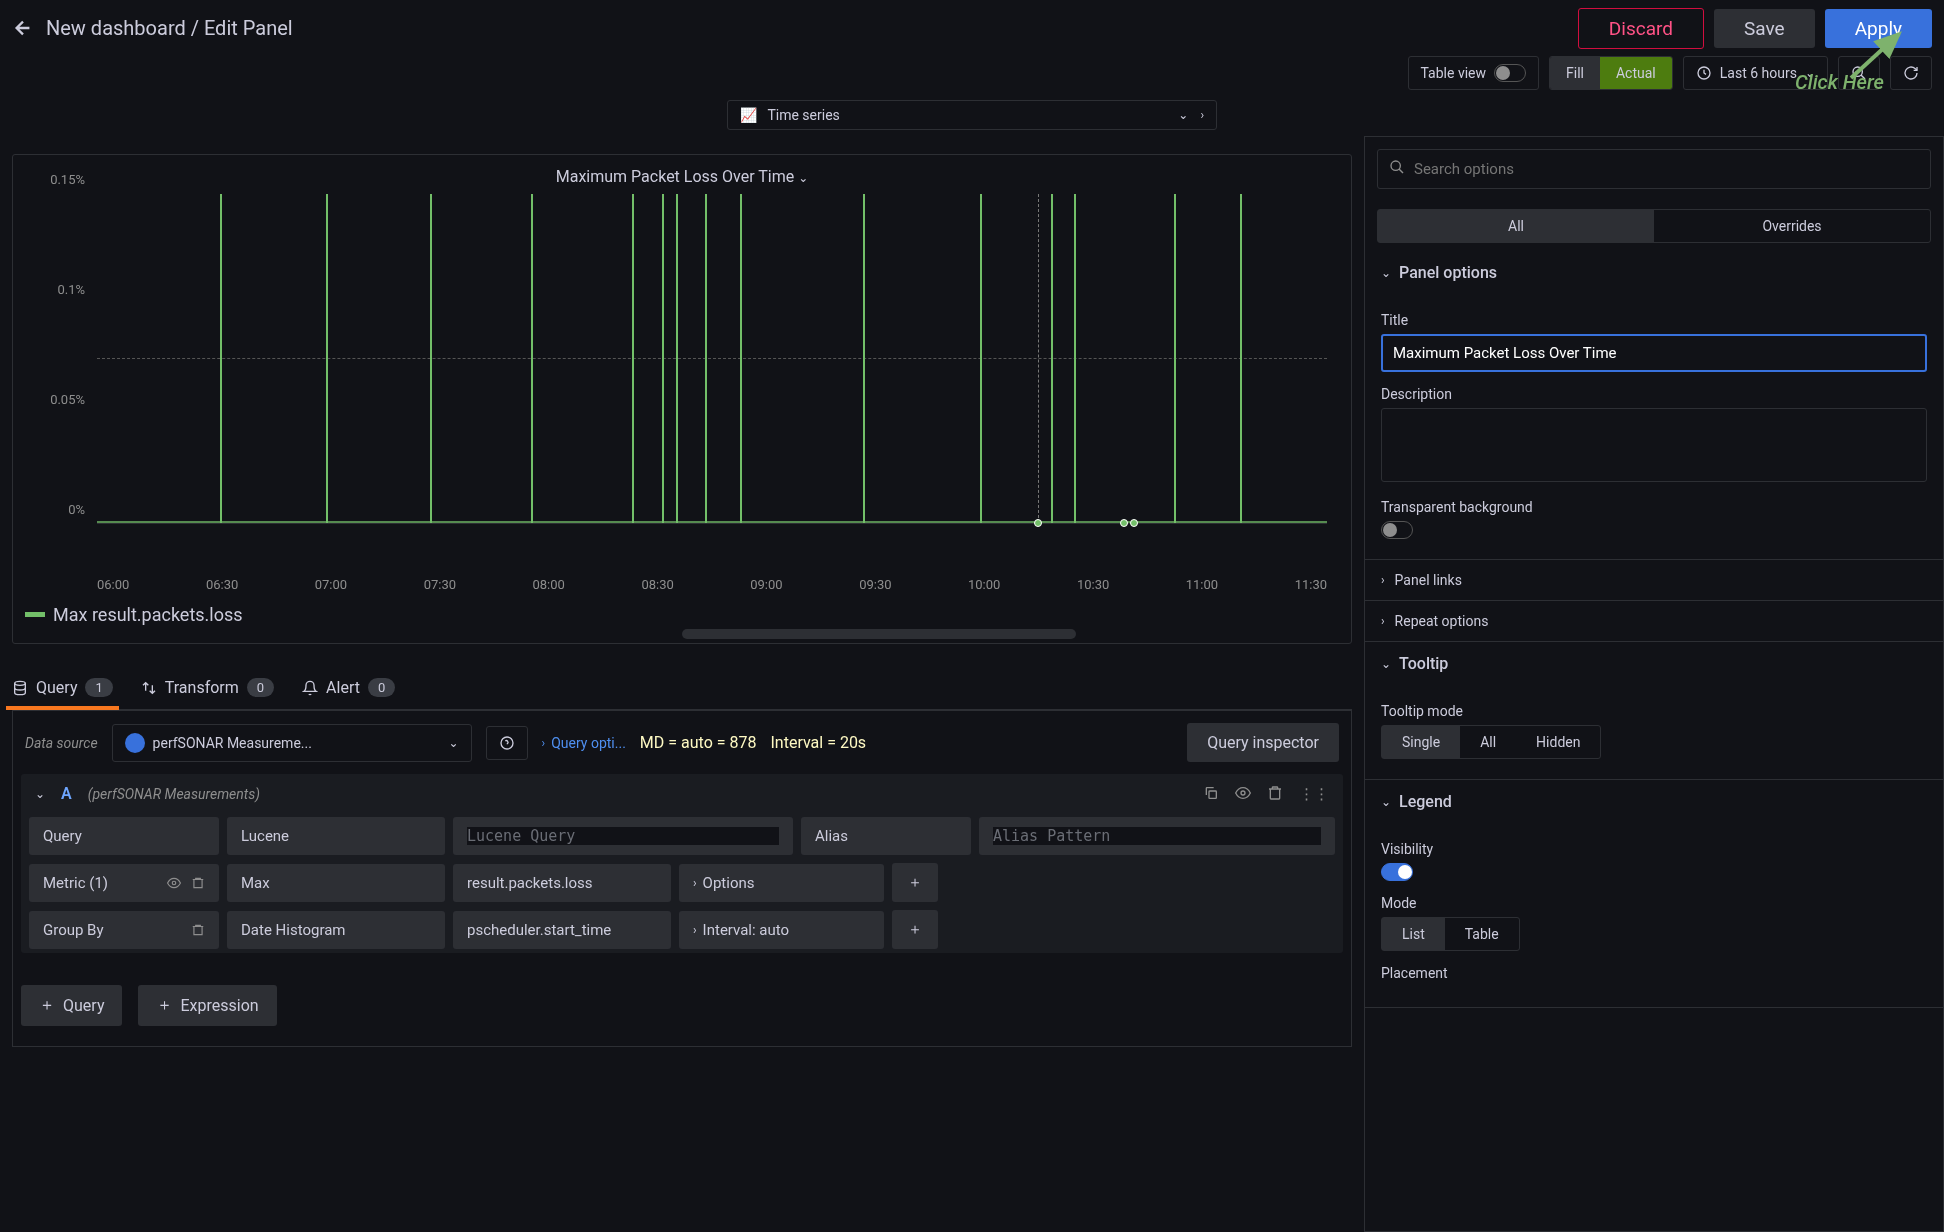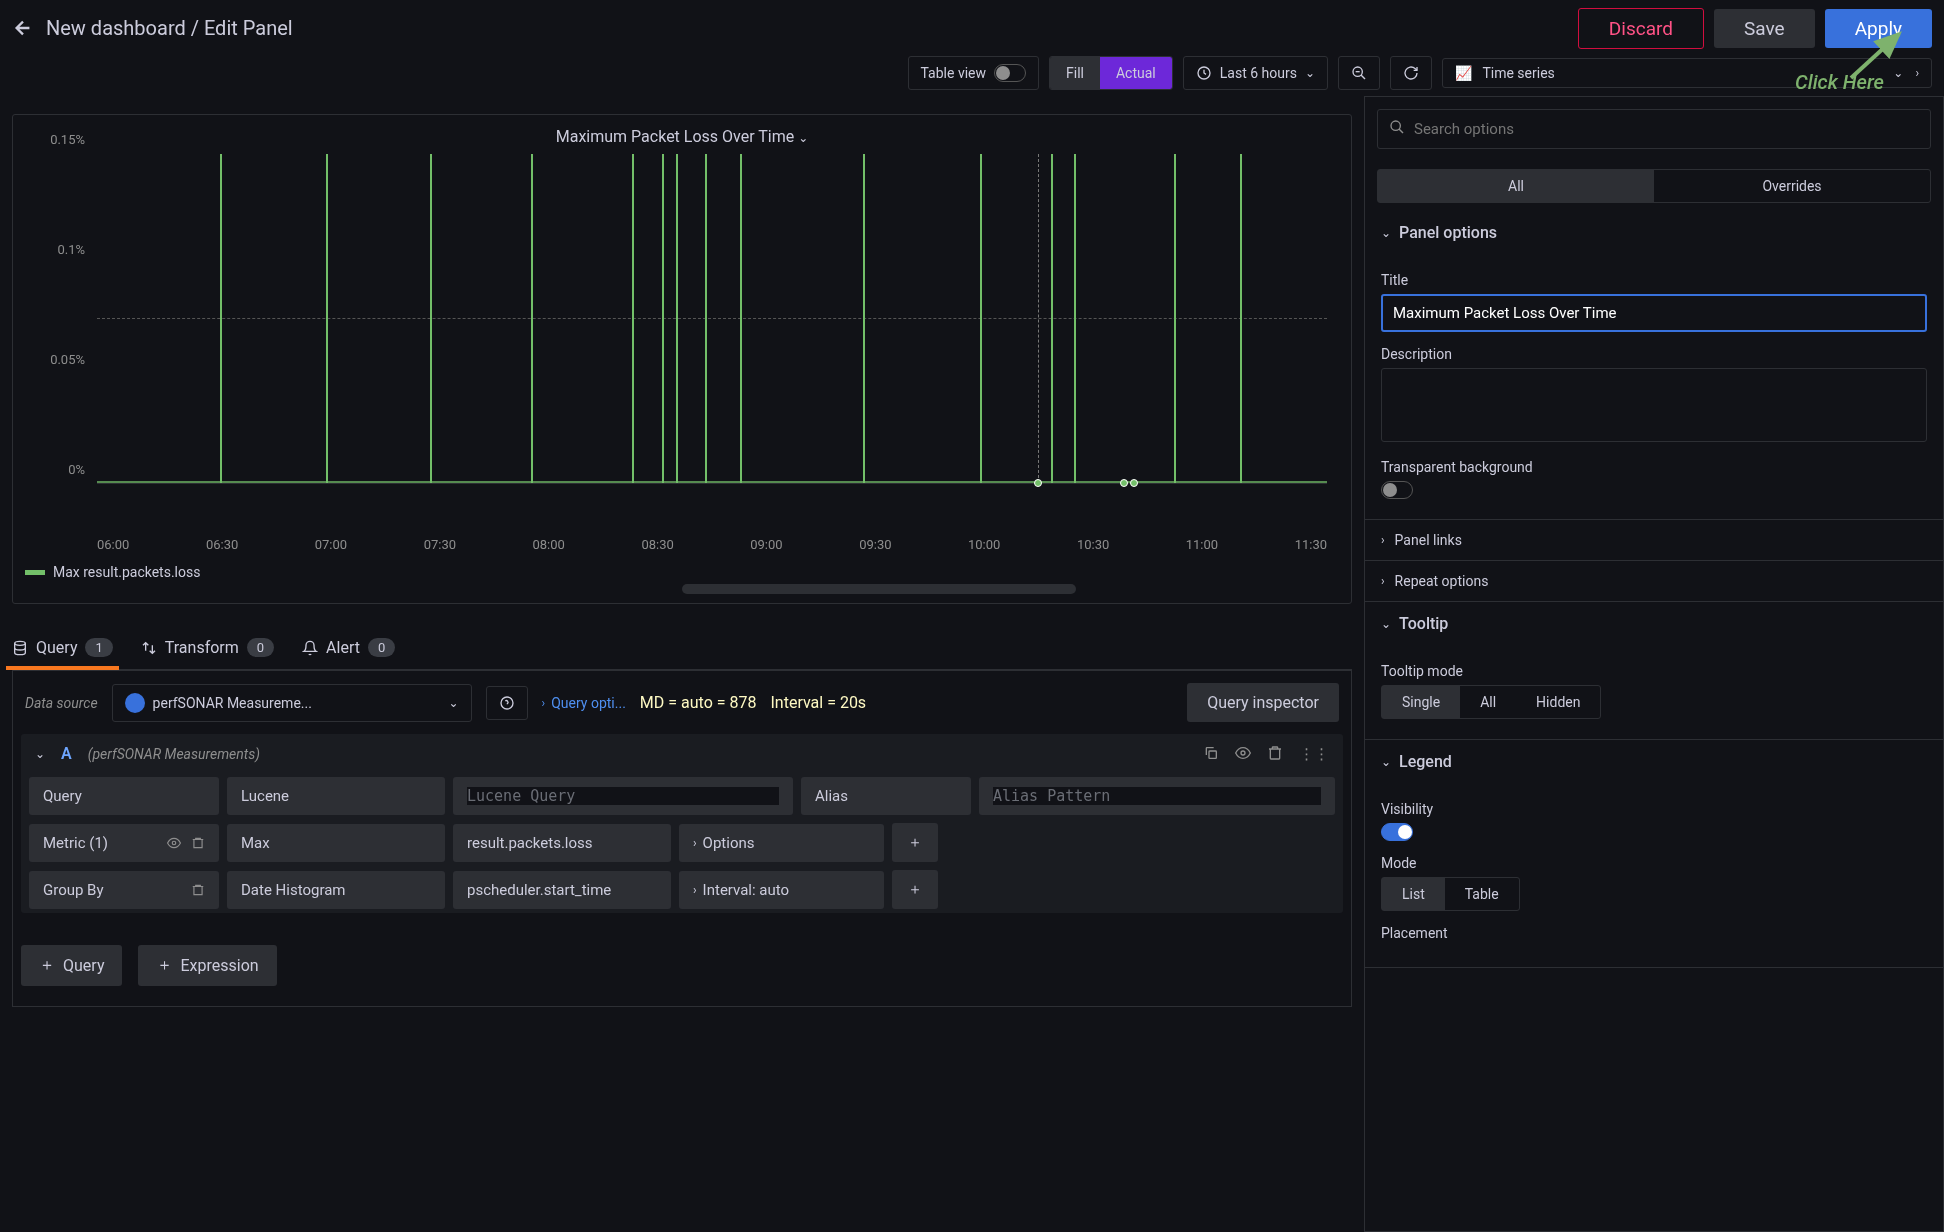--- a/index.html
+++ b/index.html
@@ -4,24 +4,24 @@
 <style>
 * { box-sizing: border-box; margin: 0; padding: 0; font-family: -apple-system, BlinkMacSystemFont, 'Segoe UI', Roboto, sans-serif; }
 body { background: #111217; color: #ccccdc; font-size: 14px; width: 1944px; height: 1232px; overflow: hidden; display: flex; flex-direction: column; }
 .header { display: flex; align-items: center; padding: 4px 12px; height: 56px; }
 .back-arrow { color: #ccccdc; font-size: 24px; margin-right: 12px; cursor: pointer; }
 .breadcrumb { font-size: 20px; color: #ccccdc; flex: 1; }
 .btn { padding: 8px 30px; border-radius: 3px; cursor: pointer; border: none; font-size: 19px; }
 .btn-discard { background: transparent; border: 1px solid #d10e3f; color: #ff5286; margin-right: 10px; }
 .btn-save { background: #2d2f34; color: #ccccdc; margin-right: 10px; }
 .btn-apply { background: #3871dc; color: #fff; }
-.toolbar-row { display: flex; align-items: center; padding: 0 12px 6px 12px; gap: 10px; }
+.toolbar-row { display: flex; align-items: center; padding: 0 12px 6px 12px; gap: 10px; flex-direction: column; }
 .toolbar-left { display: flex; gap: 10px; margin-left: auto; }
 .toggle-group { display: flex; border: 1px solid #2d2f34; border-radius: 3px; overflow: hidden; }
-.toggle-btn { padding: 8px 16px; background: #6d28d9; color: #ccccdc; cursor: pointer; }
+.toggle-btn { padding: 8px 16px; background: #4d7c0f; color: #ccccdc; cursor: pointer; }
 .toggle-btn.active { background: #2d2f34; }
 .tv-toggle { display: flex; align-items: center; border: 1px solid #2d2f34; border-radius: 3px; padding: 6px 12px; gap: 8px; }
 .switch { width: 32px; height: 18px; background: #111217; border: 1px solid #555; border-radius: 10px; position: relative; }
 .switch .knob { width: 14px; height: 14px; background: #8e8e8e; border-radius: 50%; position: absolute; top: 1px; left: 1px; }
 .switch.on { background: #3871dc; border-color: #3871dc; }
 .switch.on .knob { left: 16px; background: #fff; }
 .time-picker { display: flex; align-items: center; border: 1px solid #2d2f34; border-radius: 3px; padding: 6px 12px; gap: 8px; cursor: pointer; }
 .icon-btn { border: 1px solid #2d2f34; border-radius: 3px; padding: 8px 12px; cursor: pointer; display: flex; align-items: center; }
 .viz-picker { display: flex; align-items: center; border: 1px solid #2d2f34; border-radius: 3px; padding: 6px 12px; gap: 8px; cursor: pointer; width: 490px; justify-content: space-between; }
 .main-row { display: flex; flex: 1; overflow: hidden; }
@@ -33,21 +33,21 @@
 .y-axis { position: absolute; left: 0; top: 0; height: 330px; width: 56px; }
 .y-tick { position: absolute; right: 8px; font-size: 13px; color: #8e8e8e; transform: translateY(-50%); }
 .plot { position: absolute; left: 60px; right: 0; top: 0; height: 330px; border-bottom: 1px solid #2d2f34; }
 .zero-line { position: absolute; bottom: 0; left: 0; right: 0; border-top: 2px solid #73bf69; opacity: 0.7; }
 .dash-line { position: absolute; left: 0; right: 0; border-top: 1px dashed #555; }
 .spike { position: absolute; bottom: 0; width: 2px; background: #73bf69; }
 .x-axis { position: absolute; left: 60px; right: 0; bottom: -28px; display: flex; justify-content: space-between; }
 .x-tick { font-size: 13px; color: #8e8e8e; }
 .cursor-line { position: absolute; top: 0; bottom: 0; border-left: 1px dashed #777; }
 .marker { position: absolute; width: 8px; height: 8px; background: #73bf69; border: 1px solid #fff; border-radius: 50%; transform: translate(-50%, 50%); }
-.legend { display: flex; align-items: center; gap: 8px; margin-top: 40px; font-size: 14px; }
+.legend { display: flex; align-items: center; gap: 8px; margin-top: 40px; font-size: 18px; }
 .legend-swatch { width: 20px; height: 5px; background: #73bf69; }
 .scrollbar-h { height: 10px; background: #2d2f34; border-radius: 5px; margin: 4px 20% 0; width: 30%; margin-left: 50%; }
 .tabs { display: flex; gap: 28px; margin-top: 22px; border-bottom: 1px solid #2d2f34; }
 .tab { display: flex; align-items: center; gap: 8px; padding: 12px 0; cursor: pointer; font-size: 16px; position: relative; }
 .tab.active::after { content: ''; position: absolute; bottom: -1px; left: -6px; right: -6px; height: 4px; background: #f8771f; }
 .badge { background: #3a3d44; border-radius: 12px; padding: 2px 10px; font-size: 13px; }
 .query-panel { border: 1px solid #2d2f34; margin-top: 0; }
 .ds-row { display: flex; align-items: center; padding: 12px; gap: 14px; }
 .ds-label { color: #8e8e8e; font-style: italic; }
 .ds-select { display: flex; align-items: center; gap: 8px; border: 1px solid #2d2f34; border-radius: 3px; padding: 8px 12px; width: 360px; cursor: pointer; }

